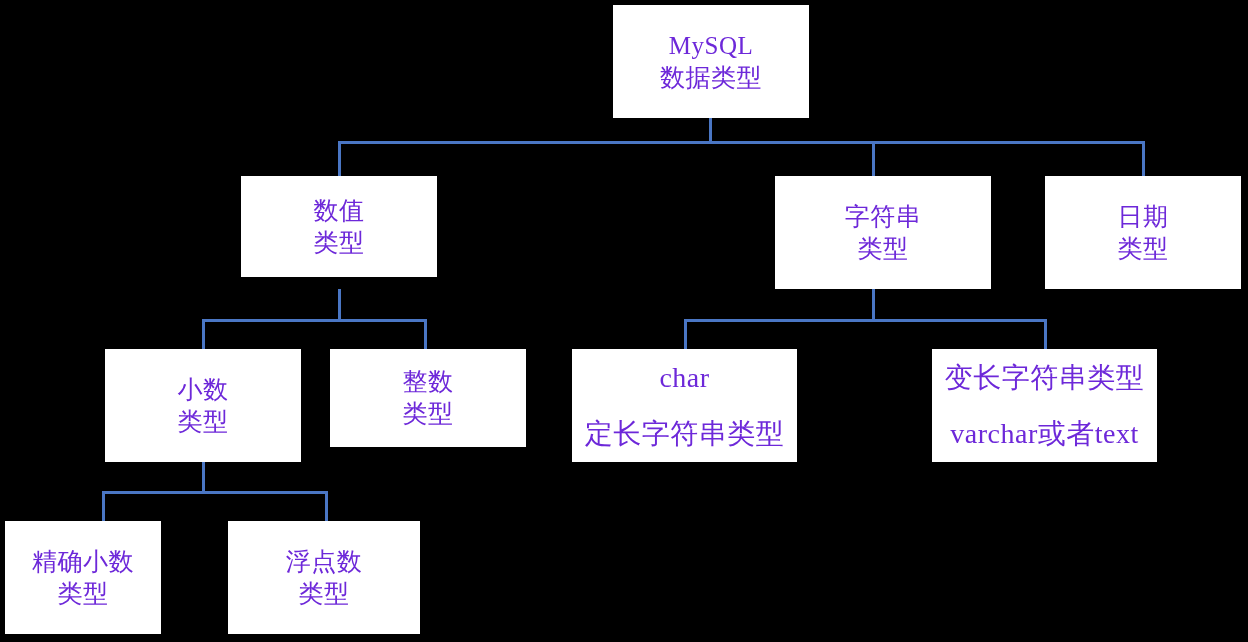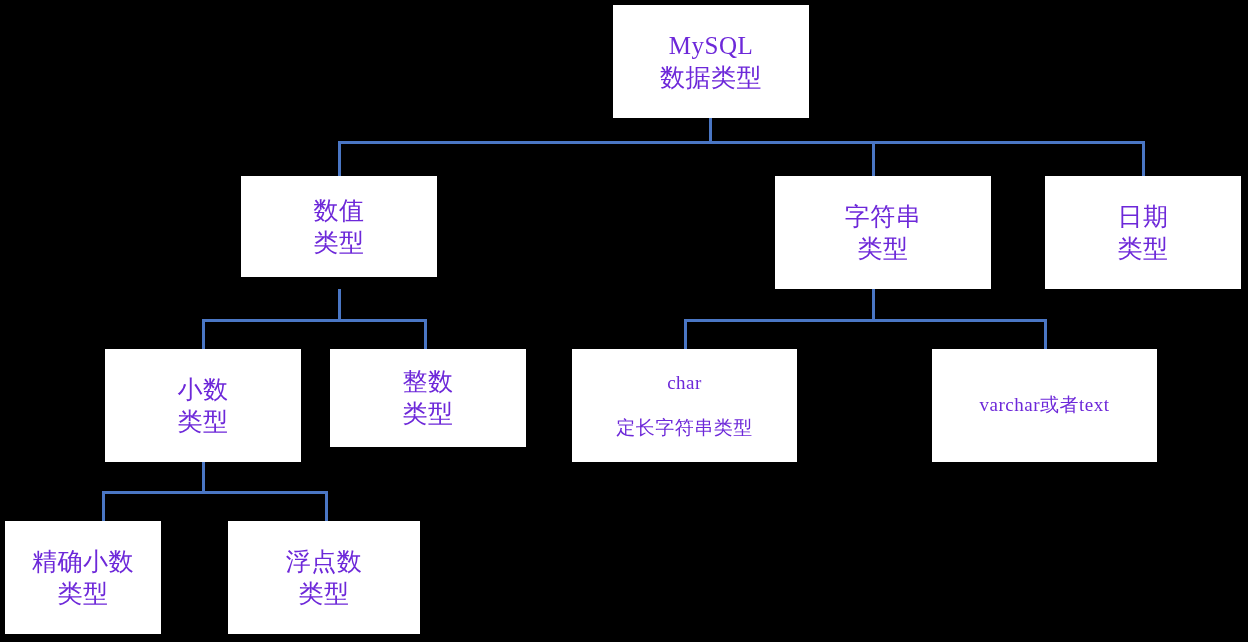--- a/index.html
+++ b/index.html
@@ -24,21 +24,21 @@
     display: flex;
     flex-direction: column;
     align-items: center;
     justify-content: center;
     text-align: center;
     line-height: 1.28;
     font-size: 25px;
     letter-spacing: 0.5px;
   }
   .node .line { display: block; white-space: nowrap; }
-  .node.small { font-size: 19px; gap: 20px; }
+  .node.small { font-size: 28px; gap: 20px; }
   .conn {
     position: absolute;
     background: #4a76c4;
   }
   .conn.h { height: 3px; }
   .conn.v { width: 3px; }
 </style>
 </head>
 <body>
 
@@ -94,20 +94,21 @@
     <span class="line">整数</span>
     <span class="line">类型</span>
   </div>
 
   <div class="node small" style="left:572px; top:349px; width:225px; height:113px;">
     <span class="line">char</span>
     <span class="line">定长字符串类型</span>
   </div>
 
   <div class="node small" style="left:932px; top:349px; width:225px; height:113px;">
+    <span class="line">变长字符串类型</span>
     <span class="line">varchar或者text</span>
   </div>
 
   <div class="node" style="left:5px; top:521px; width:156px; height:113px;">
     <span class="line">精确小数</span>
     <span class="line">类型</span>
   </div>
 
   <div class="node" style="left:228px; top:521px; width:192px; height:113px;justify-content:center;">
     <span class="line">浮点数</span>

